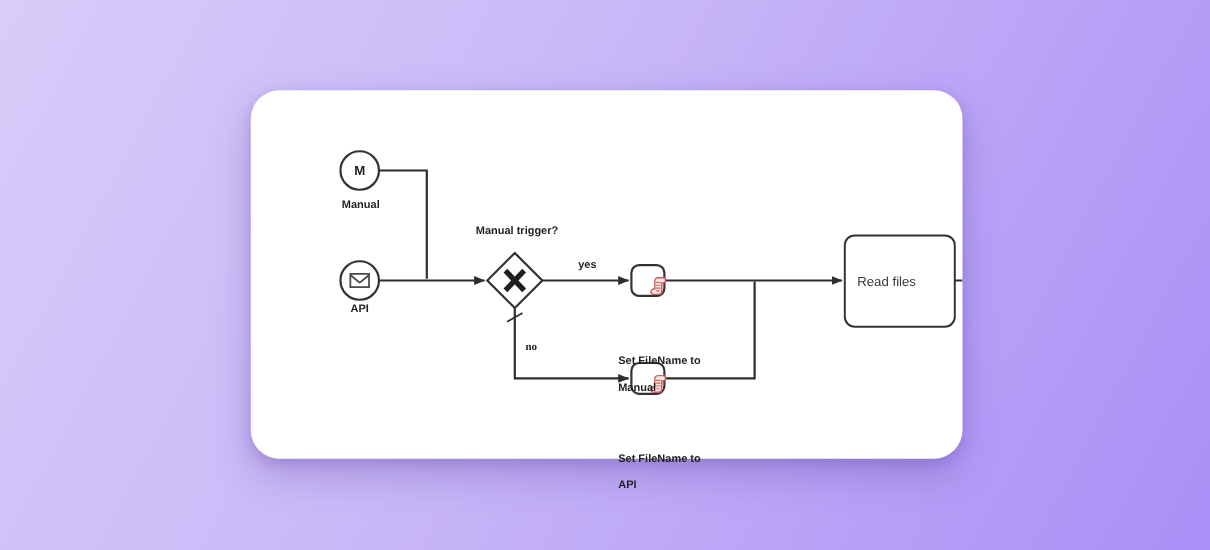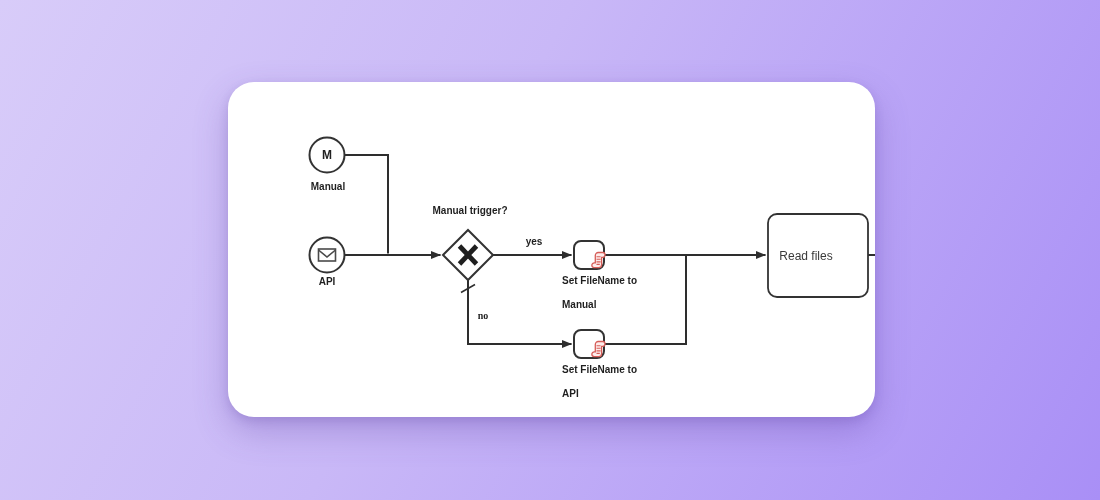--- a/index.html
+++ b/index.html
@@ -35,21 +35,21 @@
   }
   .lbl {
     position: absolute;
     color: #1f1f1f;
     font-size: 10px;
     font-weight: 600;
     line-height: 12px;
     white-space: pre-line;
   }
   .lbl.center { text-align: center; }
-  .lbl.left { text-align: left; }
+  .lbl.left { text-align: left; margin-top: 48px; }
   .event-symbol {
     position: absolute;
     left: 84px;
     top: 66px;
     width: 30px;
     text-align: center;
     font-size: 12px;
     font-weight: 600;
     color: #222;
   }

